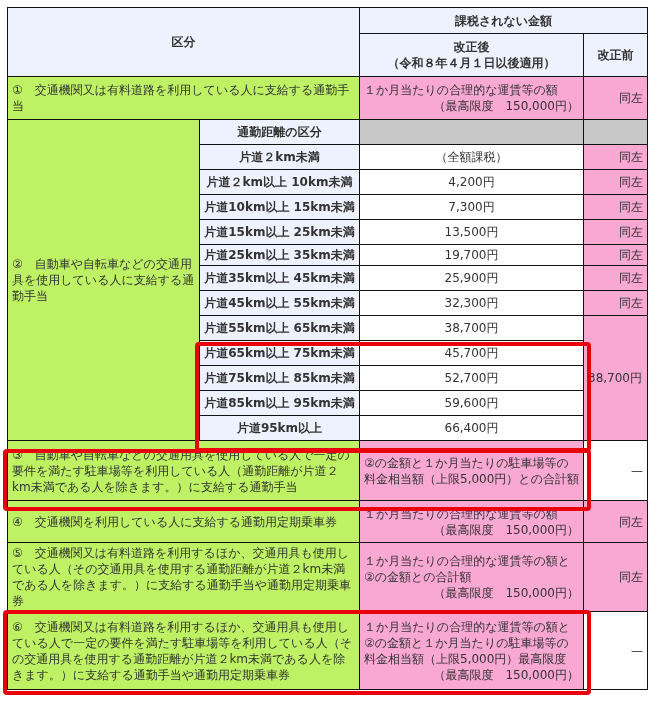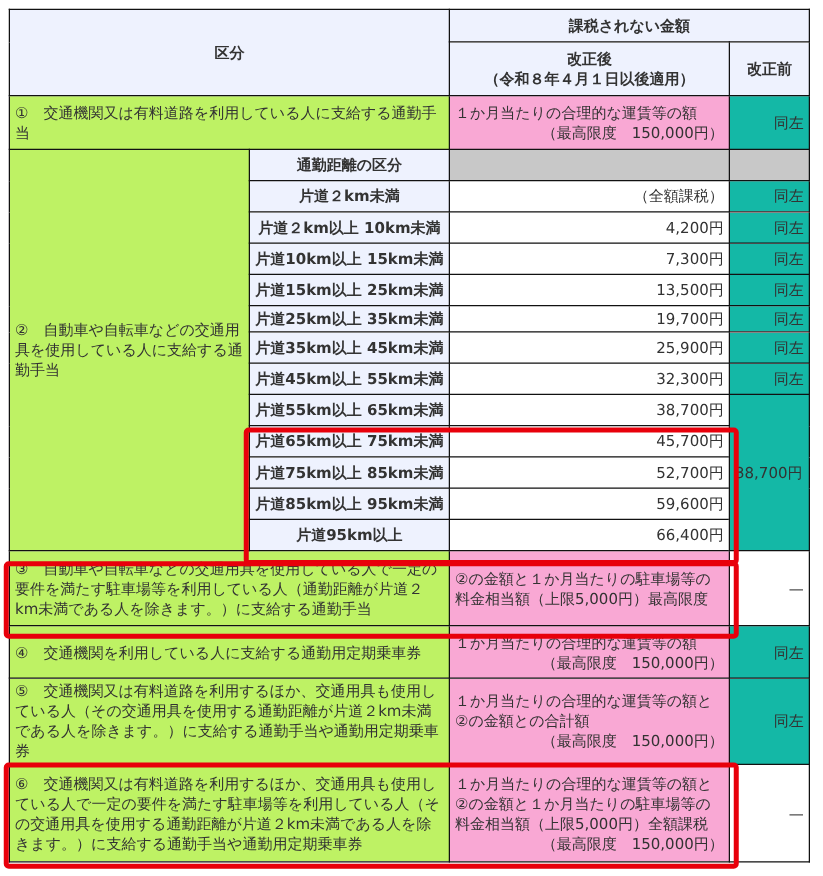--- a/index.html
+++ b/index.html
@@ -4,24 +4,24 @@
 <style>
   html, body { margin: 0; padding: 0; background: #ffffff; }
   body { width: 658px; height: 701px; position: relative; overflow: hidden;
          font-family: "DejaVu Sans", "Liberation Sans", sans-serif; font-size: 12px; color: #333333; }
   table.tax { position: absolute; left: 7px; top: 7px; border-collapse: collapse; table-layout: fixed; width: 640px; }
   table.tax td, table.tax th { border: 1px solid #111111; padding: 2px 4px; line-height: 16px; vertical-align: middle; overflow: hidden; }
   .hd { background: #eef2fe; font-weight: bold; text-align: center; }
   .lbl { background: #bef264; text-align: left; }
   .sub { background: #eef2fe; font-weight: bold; text-align: center; white-space: nowrap; font-size: 12px; }
   .gray { background: #c8c8c8; }
-  .val { background: #ffffff; text-align: right; white-space: nowrap; }
+  .val { background: #ffffff; text-align: center; white-space: nowrap; }
   .txt { background: #f9a8d4; text-align: left; }
   .txt .right { display: block; text-align: right; }
-  .prev { background: #14b8a6; text-align: right; white-space: nowrap; margin-left: 28px; }
+  .prev { background: #f9a8d4; text-align: right; white-space: nowrap; margin-left: 28px; }
   .dash { background: #ffffff; text-align: right; }
   .hl { position: absolute; border: 4px solid #e8000b; border-radius: 4px; pointer-events: none; box-sizing: border-box; }
 </style>
 </head>
 <body>
 
 <table class="tax">
   <colgroup>
     <col style="width:192px">
     <col style="width:160px">
@@ -108,21 +108,21 @@
     <td class="sub">片道85km以上 95km未満</td>
     <td class="val">59,600円</td>
   </tr>
   <tr style="height:25px">
     <td class="sub">片道95km以上</td>
     <td class="val">66,400円</td>
   </tr>
 
   <tr style="height:60px">
     <td class="lbl" colspan="2">③　自動車や自転車などの交通用具を使用している人で一定の要件を満たす駐車場等を利用している人（通勤距離が片道２km未満である人を除きます。）に支給する通勤手当</td>
-    <td class="txt">②の金額と１か月当たりの駐車場等の料金相当額（上限5,000円）最高限度</td>
+    <td class="txt">②の金額と１か月当たりの駐車場等の料金相当額（上限5,000円）との合計額</td>
     <td class="dash">—</td>
   </tr>
 
   <tr style="height:42px">
     <td class="lbl" colspan="2">④　交通機関を利用している人に支給する通勤用定期乗車券</td>
     <td class="txt">
       <span>１か月当たりの合理的な運賃等の額</span>
       <span class="right">（最高限度　150,000円）</span>
     </td>
     <td class="prev">同左</td>
@@ -133,21 +133,21 @@
     <td class="txt">
       <span>１か月当たりの合理的な運賃等の額と②の金額との合計額</span>
       <span class="right">（最高限度　150,000円）</span>
     </td>
     <td class="prev">同左</td>
   </tr>
 
   <tr style="height:78px">
     <td class="lbl" colspan="2">⑥　交通機関又は有料道路を利用するほか、交通用具も使用している人で一定の要件を満たす駐車場等を利用している人（その交通用具を使用する通勤距離が片道２km未満である人を除きます。）に支給する通勤手当や通勤用定期乗車券</td>
     <td class="txt">
-      <span>１か月当たりの合理的な運賃等の額と②の金額と１か月当たりの駐車場等の料金相当額（上限5,000円）全額課税</span>
+      <span>１か月当たりの合理的な運賃等の額と②の金額と１か月当たりの駐車場等の料金相当額（上限5,000円）最高限度</span>
       <span class="right">（最高限度　150,000円）</span>
     </td>
     <td class="dash">—</td>
   </tr>
 </tbody>
   </table>
 
 <div class="hl" style="left:195px; top:342px; width:396px; height:110px;"></div>
 <div class="hl" style="left:3px; top:449px; width:588px; height:62px;"></div>
 <div class="hl" style="left:3px; top:610px; width:588px; height:85px;"></div>

